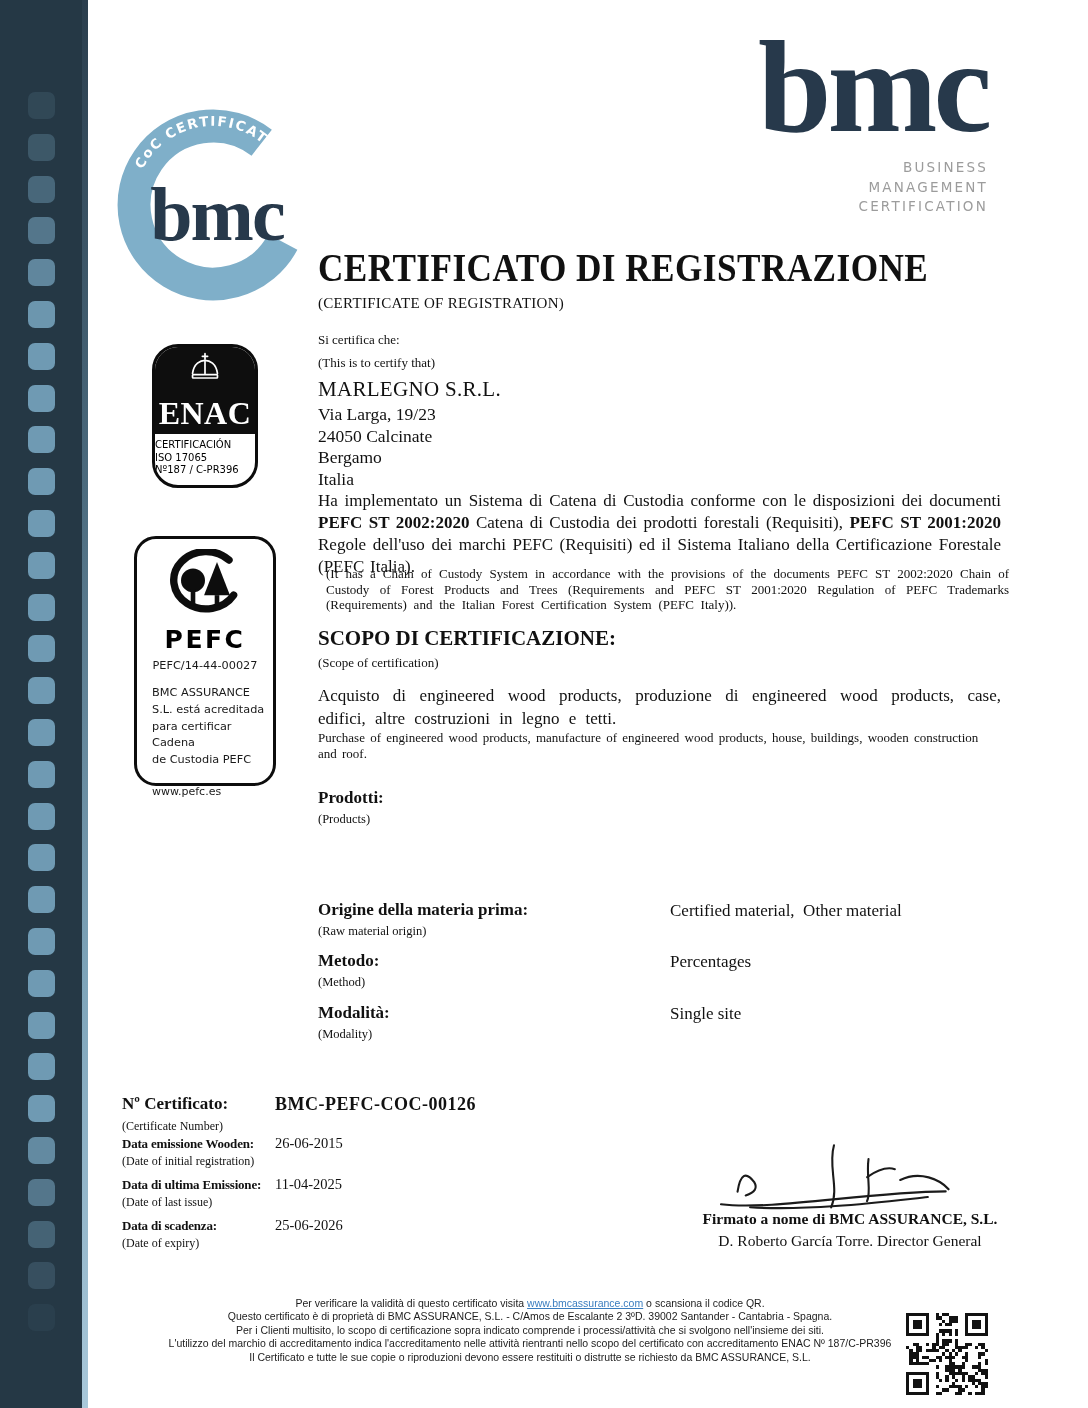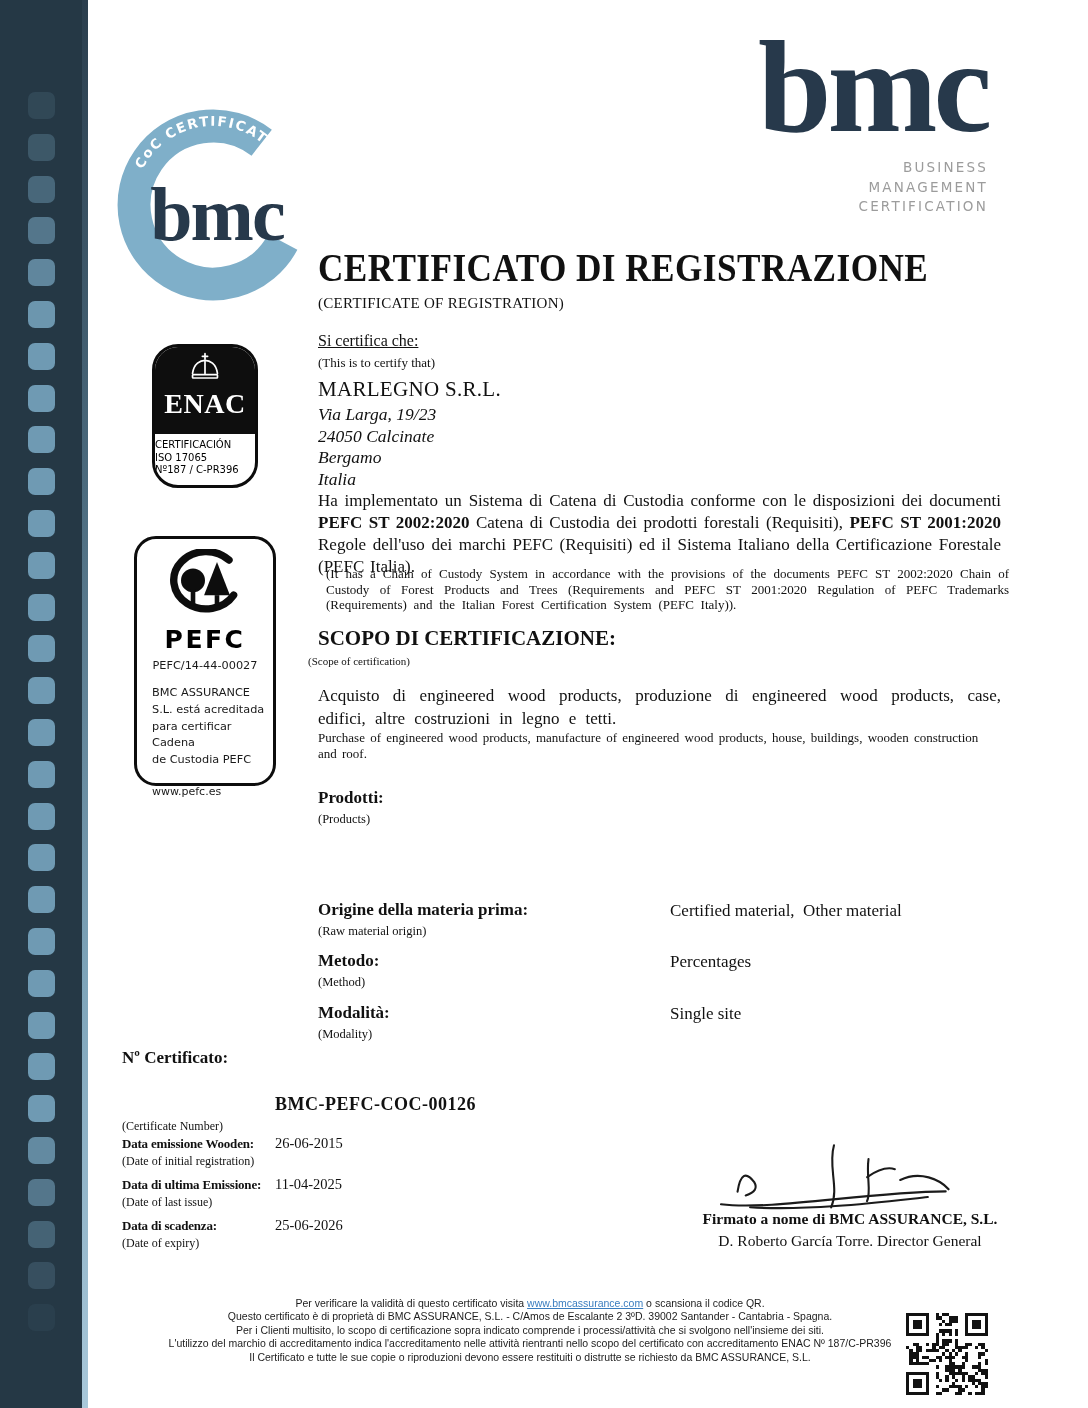--- a/index.html
+++ b/index.html
@@ -21,42 +21,42 @@
   .brand-word{font-family:"Liberation Serif",serif;font-weight:bold;font-size:132px;
         line-height:0.95;letter-spacing:-4px;color:#27394b;}
   .brand-tag{margin-top:9px;font-family:"DejaVu Sans",sans-serif;font-size:13.5px;
         letter-spacing:2.2px;line-height:19.5px;color:#9c9c9c;}
   
   .title{position:absolute;left:318px;top:244px;font-weight:bold;font-size:40px;
         white-space:nowrap;transform:scaleX(0.88);transform-origin:left top;letter-spacing:0.5px;}
   .title-sub{position:absolute;left:318px;top:295px;font-size:15px;letter-spacing:0.3px;}
   
   .abs{position:absolute;}
-  .t17{font-size:16px;text-decoration:underline;} .t13{font-size:13px;}
+  .t17{font-size:13px;} .t13{font-size:13px;}
   .company{font-weight:normal;font-size:21px;letter-spacing:0.3px;}
   .address div{font-size:17.5px;line-height:21.5px;}
   .statement-it{left:318px;top:490px;width:683px;font-size:17px;line-height:22px;
         text-align:justify;word-spacing:1.5px;}
   .statement-en{left:318px;top:558px;width:683px;font-size:13px;line-height:15.5px;
         text-align:justify;word-spacing:3.5px;}
   .scope-h{left:318px;top:626px;font-weight:bold;font-size:21px;}
-  .scope-h-en{left:308px;top:655px;font-size:11px;}
+  .scope-h-en{left:318px;top:655px;font-size:13px;}
   .scope-it{left:318px;top:684px;width:683px;font-size:17px;line-height:23px;
         text-align:justify;word-spacing:5px;}
   .scope-en{left:318px;top:730px;width:683px;font-size:13px;word-spacing:2px;}
   .lab{font-weight:bold;font-size:17px;}
   .lab-en{font-size:12.5px;text-align:center;}
   .val{font-size:17px;white-space:pre-wrap;}
   .prod-list div{font-size:17px;line-height:22.3px;}
   
   .enac{position:absolute;left:152px;top:344px;width:106px;height:144px;border:3px solid #0c0c0c;
         border-radius:26px;overflow:hidden;background:#fff;box-sizing:border-box;}
   .enac-top{position:absolute;left:0;top:0;width:100%;height:87px;background:#0e0e0e;text-align:center;}
-  .enac-name{margin-top:1px;color:#fff;font-family:"Liberation Serif",serif;font-weight:bold;
-        font-size:28px;letter-spacing:0.5px;}
+  .enac-name{margin-top:8px;color:#fff;font-family:"Liberation Serif",serif;font-weight:bold;
+        font-size:32px;letter-spacing:0.5px;}
   .enac-bottom{position:absolute;left:0;top:92px;width:100%;
         font-family:"DejaVu Sans",sans-serif;font-size:10px;line-height:12.6px;color:#000;}
   
   .pefc{position:absolute;left:134px;top:536px;width:142px;height:250px;border:3px solid #0d0d0d;
         border-radius:22px;background:#fff;box-sizing:border-box;text-align:center;}
   .pefc-name{margin-top:0;font-family:"DejaVu Sans",sans-serif;font-weight:bold;font-size:25px;
         letter-spacing:2.5px;color:#000;}
   .pefc-code{margin-top:5px;font-family:"DejaVu Sans",sans-serif;font-size:11.3px;color:#1a1a1a;}
   .pefc-acc{margin:13px 0 0 15px;text-align:left;font-family:"DejaVu Sans",sans-serif;
         font-size:11.3px;line-height:16.8px;color:#1a1a1a;}
@@ -135,21 +135,21 @@
       <div>CERTIFICATION</div>
     </div>
   </div>
 
   <div class="title">CERTIFICATO DI REGISTRAZIONE</div>
   <div class="title-sub">(CERTIFICATE OF REGISTRATION)</div>
 
   <div class="abs t17" style="left:318px;top:332px;">Si certifica che:</div>
   <div class="abs t13" style="left:318px;top:355px;">(This is to certify that)</div>
   <div class="abs company" style="left:318px;top:377px;">MARLEGNO S.R.L.</div>
-  <div class="abs address" style="left:318px;top:404px;font-style:italic;">
+  <div class="abs address" style="left:318px;top:404px;">
     <div>Via Larga, 19/23</div>
     <div>24050 Calcinate</div>
     <div>Bergamo</div>
     <div>Italia</div>
   </div>
 
   <div class="enac">
     <div class="enac-top">
       <svg width="42" height="31" viewBox="0 0 64 46" style="margin-top:5px;">
         <g fill="none" stroke="#ffffff" stroke-width="2.6" stroke-linecap="round">
@@ -205,21 +205,21 @@
   <div class="abs val" style="left:670px;top:901px;">Certified material,  Other material</div>
 
   <div class="abs lab" style="left:318px;top:951px;">Metodo:</div>
   <div class="abs lab-en" style="left:318px;top:975px;">(Method)</div>
   <div class="abs val" style="left:670px;top:952px;">Percentages</div>
 
   <div class="abs lab" style="left:318px;top:1003px;">Modalità:</div>
   <div class="abs lab-en" style="left:318px;top:1027px;">(Modality)</div>
   <div class="abs val" style="left:670px;top:1004px;">Single site</div>
 
-  <div class="abs meta-lab-big" style="left:122px;top:1048px;">Nº Certificato:</div>
+  <div class="abs meta-lab-big" style="left:122px;top:1094px;">Nº Certificato:</div>
   <div class="abs meta-sub" style="left:122px;top:1119px;">(Certificate Number)</div>
   <div class="abs meta-val-big" style="left:275px;top:1094px;">BMC-PEFC-COC-00126</div>
 
   <div class="abs meta-lab" style="left:122px;top:1136px;">Data emissione Wooden:</div>
   <div class="abs meta-sub" style="left:122px;top:1154px;">(Date of initial registration)</div>
   <div class="abs meta-val" style="left:275px;top:1135px;">26-06-2015</div>
 
   <div class="abs meta-lab" style="left:122px;top:1177px;">Data di ultima Emissione:</div>
   <div class="abs meta-sub" style="left:122px;top:1195px;">(Date of last issue)</div>
   <div class="abs meta-val" style="left:275px;top:1176px;">11-04-2025</div>

